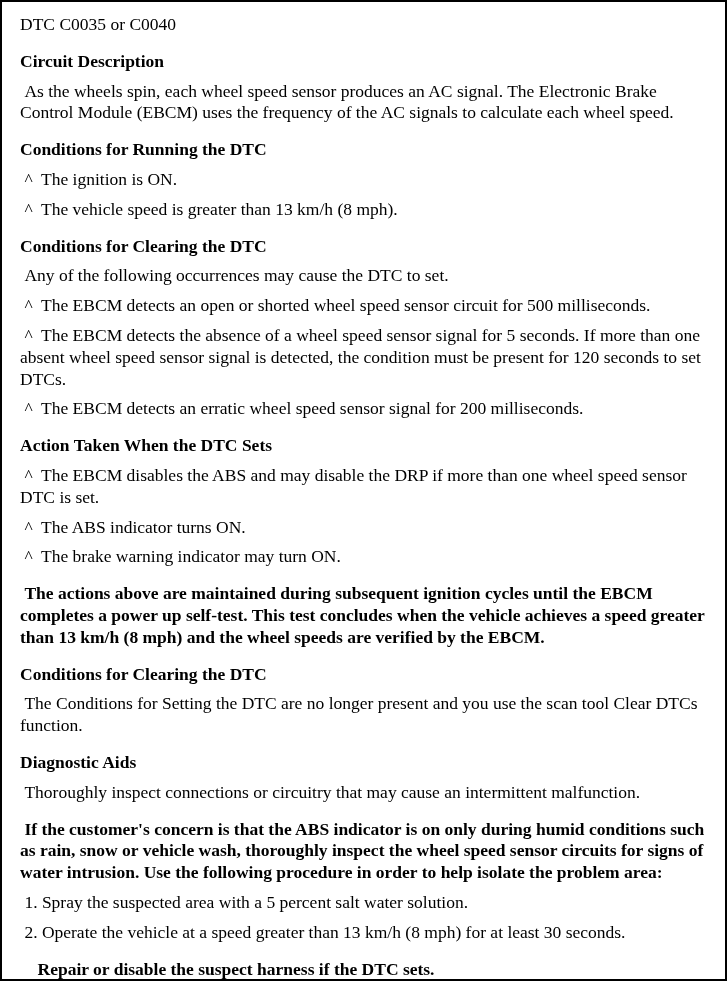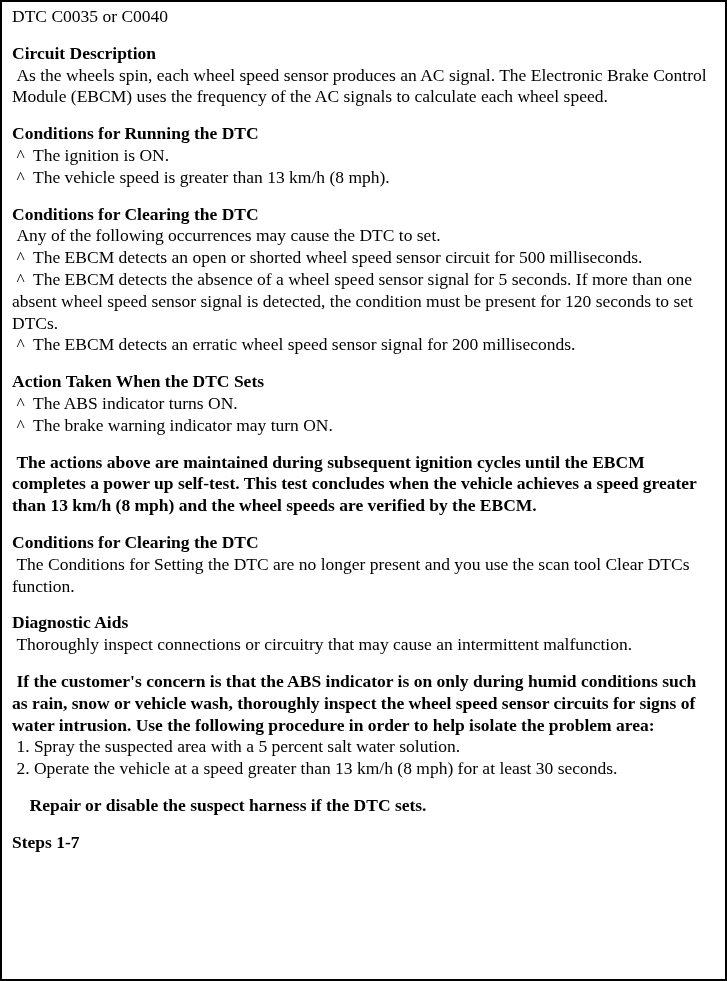--- a/index.html
+++ b/index.html
@@ -14,21 +14,21 @@
     border: 2px solid #000000;
     padding: 4px 10px 8px 10px;
     background: #ffffff;
     color: #000000;
     font-family: "Liberation Serif", "DejaVu Serif", serif;
     font-size: 17.5px;
     line-height: 21.8px;
     overflow: hidden;
   }
   .line {
-    margin: 0;
+    margin: 8px;
     white-space: pre-wrap;
   }
   .gap {
     margin-top: 15px;
     font-weight: bold;
   }
 </style>
 </head>
 <body>
 
@@ -43,20 +43,21 @@
   <p class="line"> ^  The ignition is ON.</p>
   <p class="line"> ^  The vehicle speed is greater than 13 km/h (8 mph).</p>
 
   <p class="line heading gap">Conditions for Clearing the DTC</p>
   <p class="line"> Any of the following occurrences may cause the DTC to set.</p>
   <p class="line"> ^  The EBCM detects an open or shorted wheel speed sensor circuit for 500 milliseconds.</p>
   <p class="line"> ^  The EBCM detects the absence of a wheel speed sensor signal for 5 seconds. If more than one absent wheel speed sensor signal is detected, the condition must be present for 120 seconds to set DTCs.</p>
   <p class="line"> ^  The EBCM detects an erratic wheel speed sensor signal for 200 milliseconds.</p>
 
   <p class="line heading gap">Action Taken When the DTC Sets</p>
+  <p class="line"> ^  The EBCM disables the ABS and may disable the DRP if more than one wheel speed sensor DTC is set.</p>
   <p class="line"> ^  The ABS indicator turns ON.</p>
   <p class="line"> ^  The brake warning indicator may turn ON.</p>
 
   <p class="line gap"> The actions above are maintained during subsequent ignition cycles until the EBCM completes a power up self-test. This test concludes when the vehicle achieves a speed greater than 13 km/h (8 mph) and the wheel speeds are verified by the EBCM.</p>
 
   <p class="line heading gap">Conditions for Clearing the DTC</p>
   <p class="line"> The Conditions for Setting the DTC are no longer present and you use the scan tool Clear DTCs function.</p>
 
   <p class="line heading gap">Diagnostic Aids</p>
   <p class="line"> Thoroughly inspect connections or circuitry that may cause an intermittent malfunction.</p>

